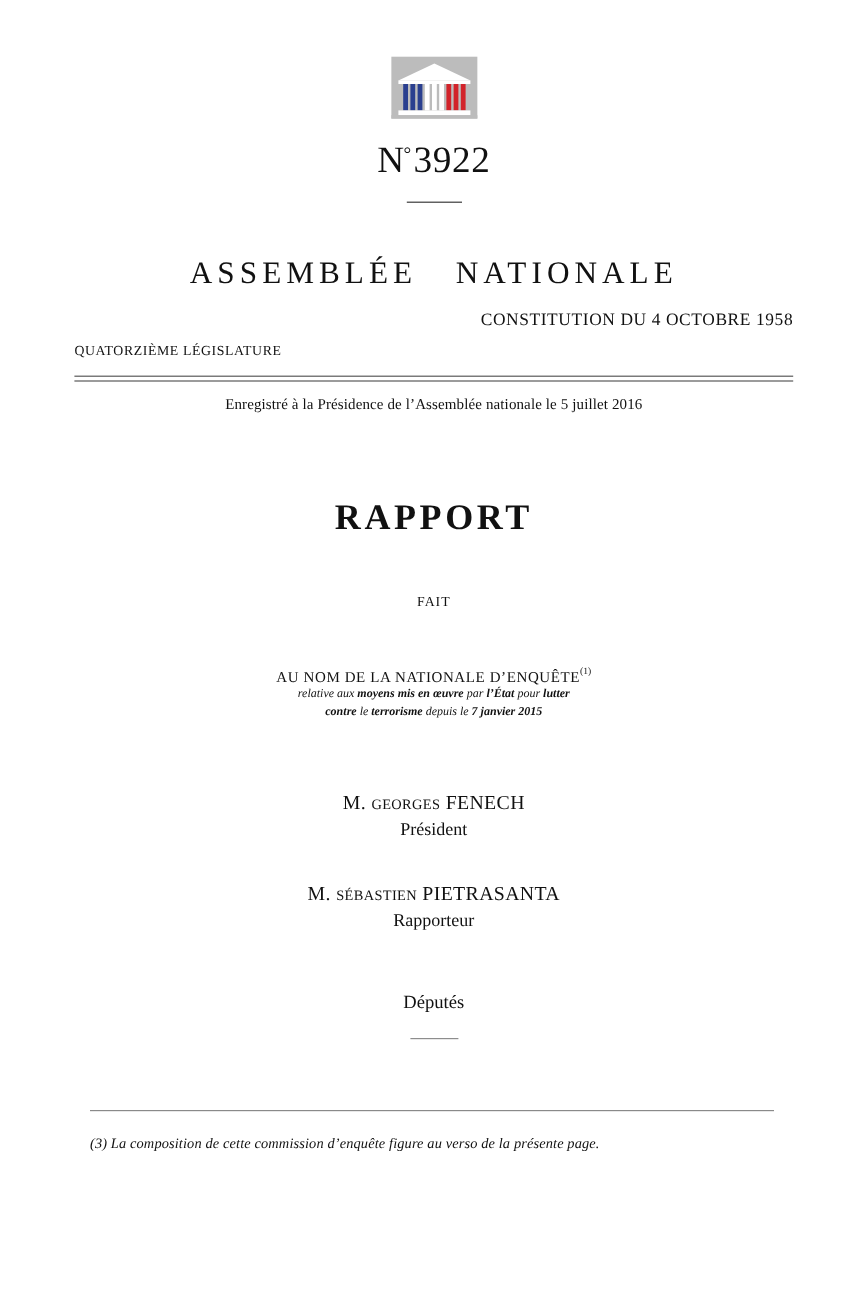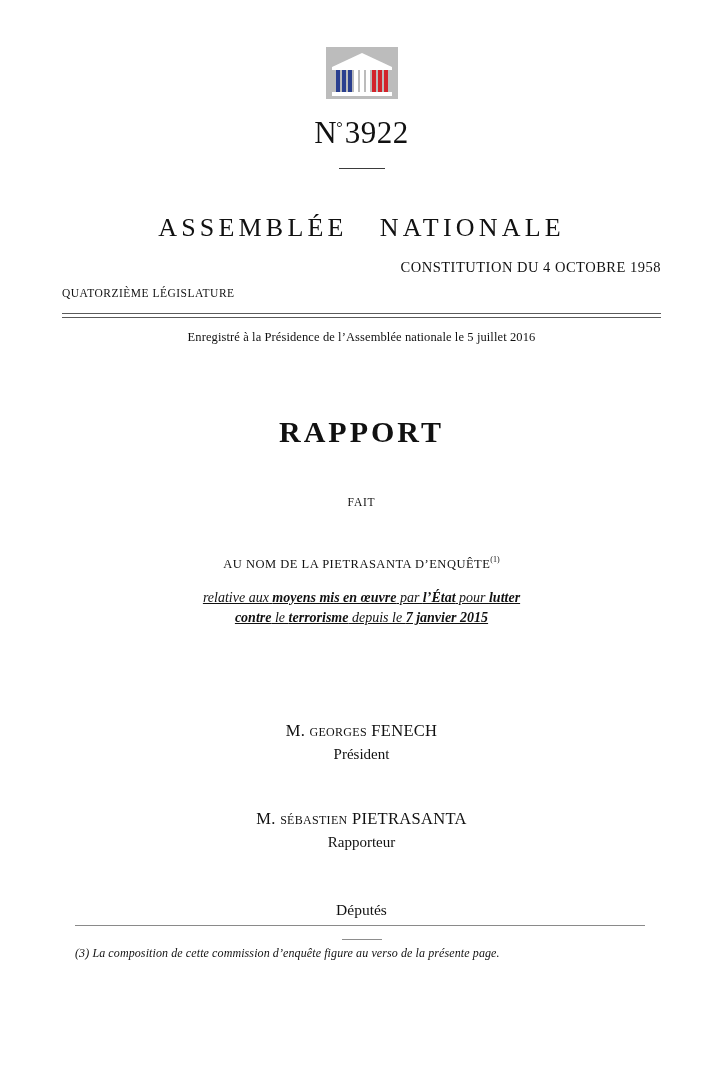--- a/index.html
+++ b/index.html
@@ -120,37 +120,36 @@
     letter-spacing: 0.5px;
     margin-top: 47px;
   }
   .commission-line .fn {
     font-size: 8px;
     vertical-align: 6px;
     letter-spacing: 0;
   }
   .subject {
     text-align: center;
-    font-size: 14px;
+    font-size: 10px;
     font-style: italic;
-    margin-top: 16px;
+    margin-top: 0;
     line-height: 1.45;
-    text-decoration: underline;
   }
   .subject b {
     font-weight: bold;
     font-style: italic;
   }
 
   
   .person-block {
     text-align: center;
-    margin-top: 92px;
-  }
-  .person-block.second { margin-top: 46px; }
+    margin-top: 58px;
+  }
+  .person-block.second { margin-top: 34px; }
   .person-name {
     font-size: 16.5px;
     letter-spacing: 0.3px;
   }
   .person-role {
     font-size: 15px;
     margin-top: 5px;
   }
   .smallcaps {
     font-variant: small-caps;
@@ -224,21 +223,21 @@
 
   <div class="rule-double"></div>
 
   <div class="registered-line">Enregistré à la Présidence de l’Assemblée nationale le 5 juillet 2016</div>
 
   <div class="report-title">RAPPORT</div>
 
   <div class="fait-line">FAIT</div>
 
   <div class="commission-line">
-    <span>AU NOM DE LA PIETRASANTA D’ENQUÊTE</span><span class="fn">(1)</span>
+    <span>AU NOM DE LA NATIONALE D’ENQUÊTE</span><span class="fn">(1)</span>
   </div>
 
   <div class="subject">
     <div><span>relative aux </span><b>moyens mis en œuvre</b><span> par </span><b>l’État</b><span> pour </span><b>lutter</b></div>
     <div><b>contre</b><span> le </span><b>terrorisme</b><span> depuis le </span><b>7 janvier 2015</b></div>
   </div>
 
   <div class="person-block">
     <div class="person-name">
       <span>M. </span><span class="smallcaps">Georges</span><span> </span><span>FENECH</span>

